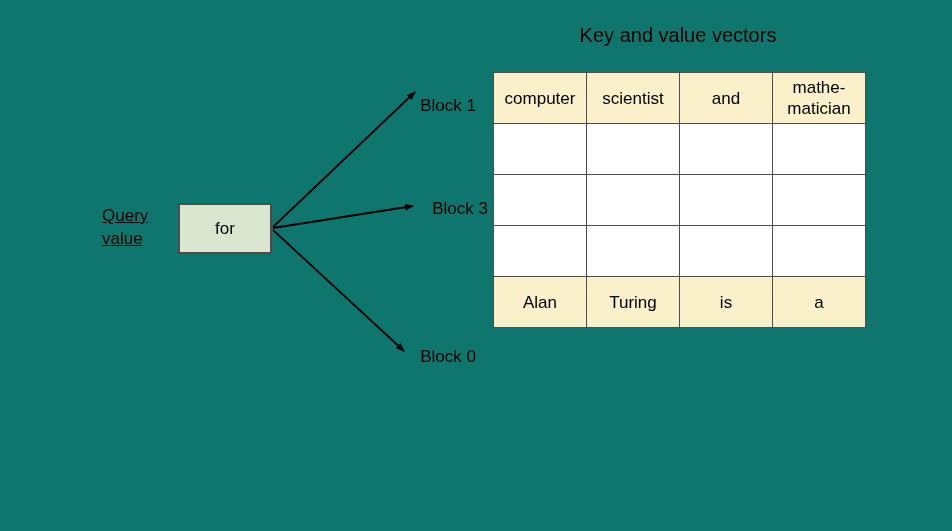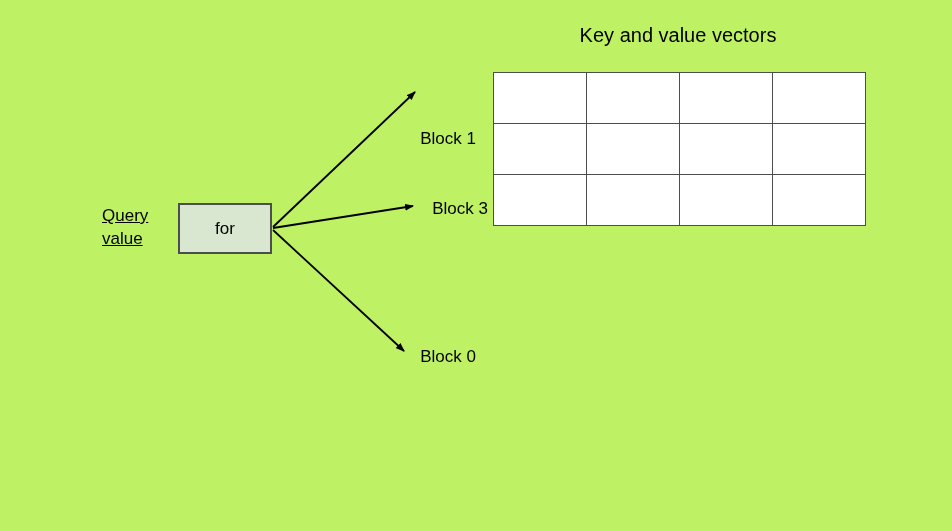--- a/index.html
+++ b/index.html
@@ -4,21 +4,21 @@
 <style>
   html, body {
     margin: 0;
     padding: 0;
     background: #ffffff;
   }
   #canvas {
     position: relative;
     width: 952px;
     height: 531px;
-    background: #bef264;
+    background: #0f766e;
     overflow: hidden;
     font-family: "Liberation Sans", sans-serif;
     color: #000000;
   }
 
   
   #title {
     position: absolute;
     left: 478px;
     top: 22px;
@@ -71,21 +71,21 @@
 
   
   .block-label {
     position: absolute;
     font-size: 17px;
     line-height: 21px;
     white-space: nowrap;
     text-align: right;
     width: 70px;
   }
-  #block-label-0 { left: 406px; top: 95px; margin-top: 33px; }
+  #block-label-0 { left: 406px; top: 95px; }
   #block-label-1 { left: 418px; top: 198px; }
   #block-label-2 { left: 406px; top: 346px; }
 
   
   #kv-table {
     position: absolute;
     left: 493px;
     top: 72px;
     border-collapse: collapse;
     table-layout: fixed;
@@ -139,33 +139,45 @@
       </g>
   </svg>
 
   <div class="block-label" id="block-label-0">Block 1</div>
   <div class="block-label" id="block-label-1">Block 3</div>
   <div class="block-label" id="block-label-2">Block 0</div>
 
   <table id="kv-table">
     <tbody id="kv-body">
         <tr>
+          <td class="filled">computer</td>
+          <td class="filled">scientist</td>
+          <td class="filled">and</td>
+          <td class="filled"><span>mathe-</span><br><span>matician</span></td>
+        </tr>
+        <tr>
           <td class="empty-cell"></td>
           <td class="empty-cell"></td>
           <td class="empty-cell"></td>
           <td class="empty-cell"></td>
         </tr>
         <tr>
           <td class="empty-cell"></td>
           <td class="empty-cell"></td>
           <td class="empty-cell"></td>
           <td class="empty-cell"></td>
         </tr>
         <tr>
           <td class="empty-cell"></td>
           <td class="empty-cell"></td>
           <td class="empty-cell"></td>
           <td class="empty-cell"></td>
         </tr>
+        <tr>
+          <td class="filled">Alan</td>
+          <td class="filled">Turing</td>
+          <td class="filled">is</td>
+          <td class="filled">a</td>
+        </tr>
       </tbody>
   </table>
 
 </div>
 
 </body></html>

